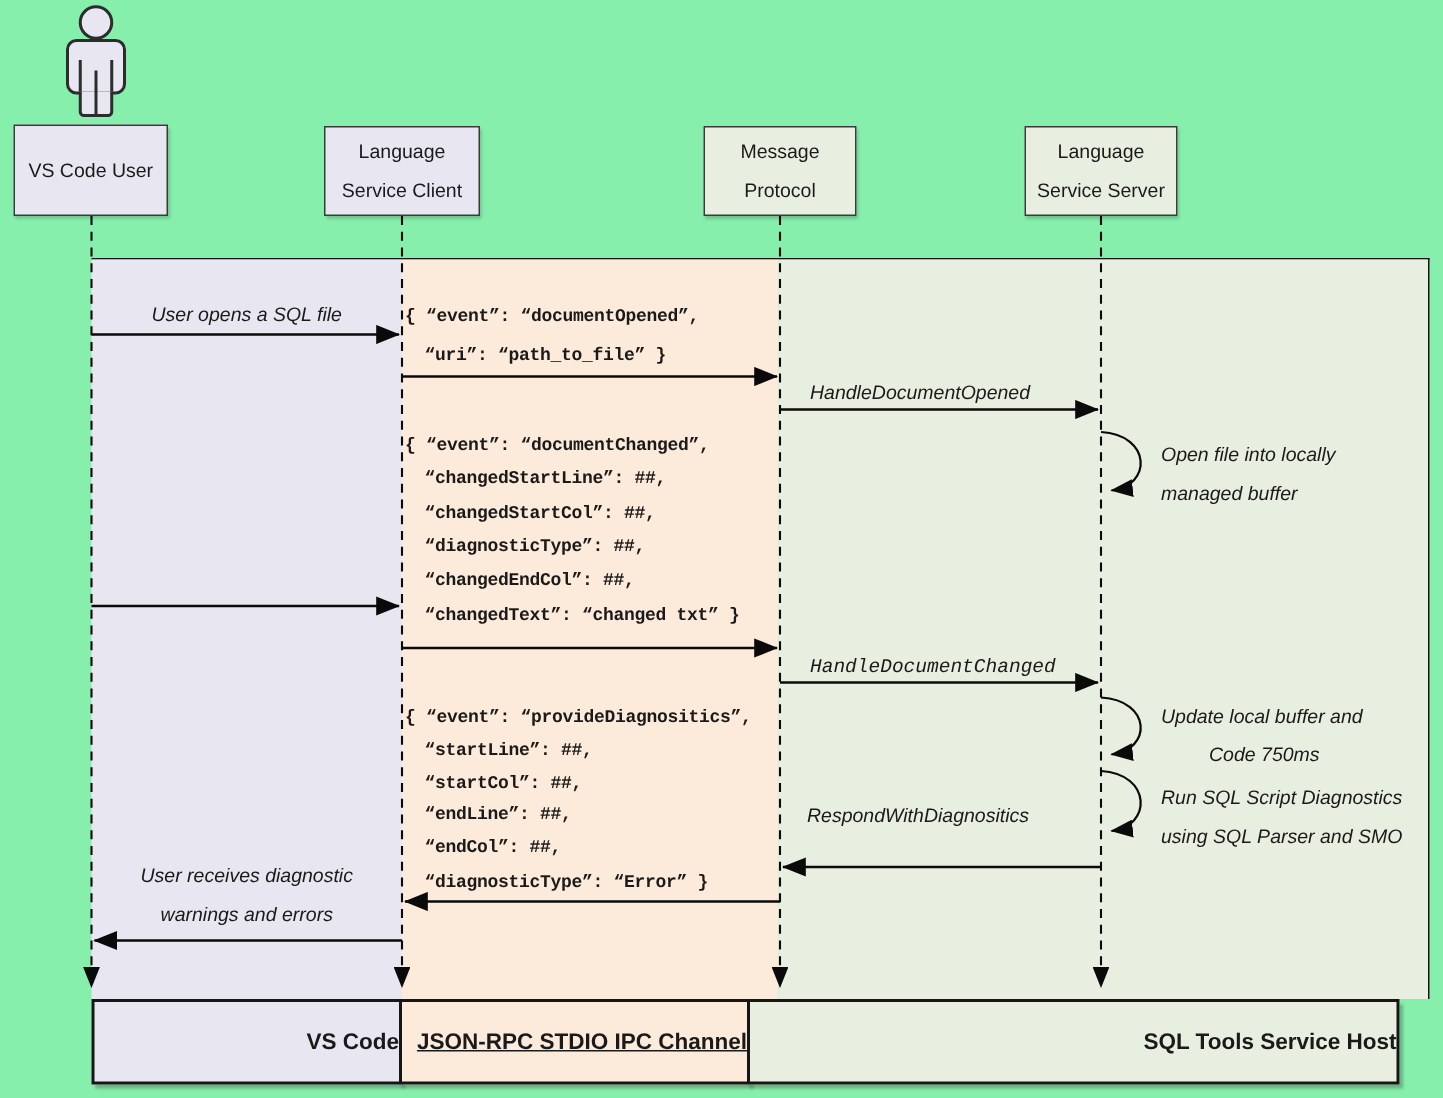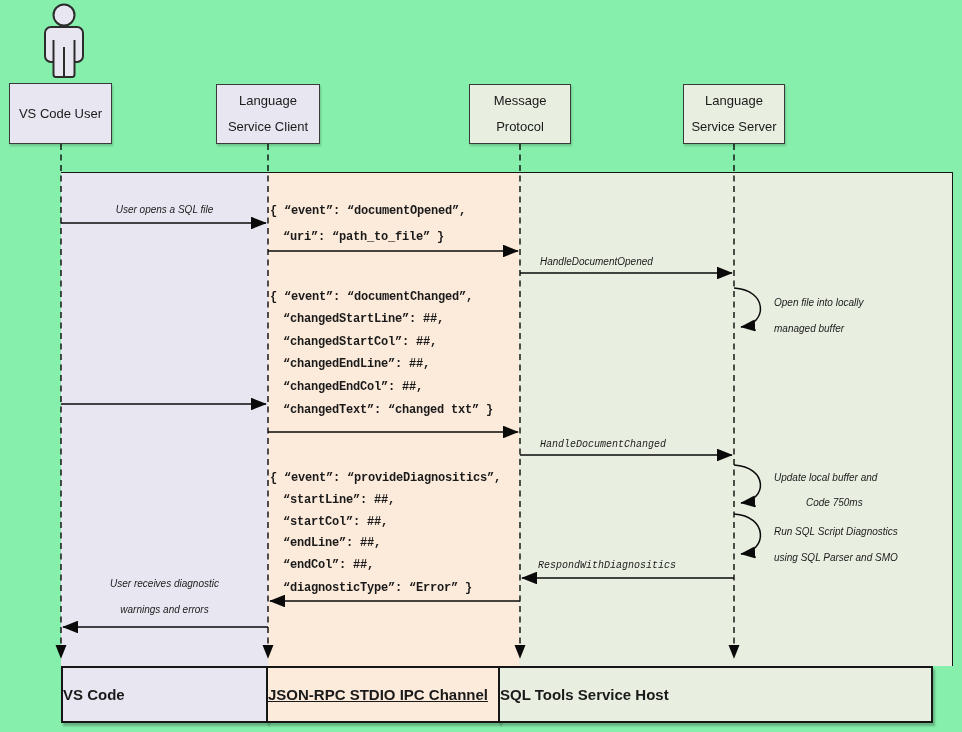--- a/index.html
+++ b/index.html
@@ -16,36 +16,36 @@
   .lane.host{width:433px;background:var(--lane-host);}
   
   .abox{position:absolute;box-sizing:border-box;border:1.6px solid #3a3a3a;
     display:flex;flex-direction:column;align-items:center;justify-content:center;
     font-size:13px;line-height:26px;text-align:center;z-index:3;
     box-shadow:1px 2px 2px rgba(0,0,0,0.18);}
   .abox.purple{background:var(--lane-user);}
   .abox.green{background:var(--lane-host);}
   
   .footer-row{position:absolute;left:61px;top:666px;height:57px;display:flex;z-index:3;}
-  .fbox{box-sizing:border-box;border:2px solid #161616;display:flex;align-items:center;justify-content:flex-start;
+  .fbox{box-sizing:border-box;border:2px solid #161616;display:flex;align-items:center;justify-content:flex-end;
     font-size:15px;font-weight:bold;box-shadow:2px 3px 2px rgba(0,0,0,0.25);}
   .fbox.user{width:207px;background:var(--lane-user);}
   .fbox.ipc{width:234px;background:var(--lane-ipc);margin-left:-2px;text-decoration:underline;}
   .fbox.host{width:435px;background:var(--lane-host);margin-left:-2px;}
   
   svg.layer{position:absolute;left:0;top:0;z-index:2;pointer-events:none;}
   .ln{stroke:var(--line,#000);stroke-width:1.6;fill:none;}
   .dash{stroke:var(--line,#000);stroke-width:1.4;fill:none;stroke-dasharray:6 4.5;}
   .loop{stroke:var(--line,#000);stroke-width:1.5;fill:none;}
   .arrhead{fill:var(--line,#000);}
   .person-fill{fill:var(--lane-user);stroke:#2c2c2c;stroke-width:2;}
   .person-line{stroke:#2c2c2c;stroke-width:2;fill:none;}
   
   .txt{position:absolute;height:16px;line-height:16px;white-space:nowrap;z-index:4;text-align:right;}
-  .lbl{font-style:italic;font-size:10px;}
+  .lbl{font-style:italic;font-size:13px;}
   .ctr{width:207px;left:61px;text-align:center;}
   .mono{font-family:"Liberation Mono",monospace;font-weight:700;font-size:12px;letter-spacing:-0.2px;}
 </style>
 </head>
 <body>
 
 <div class="stage">
 
   <div class="lanes">
     <div class="lane user"></div>
@@ -103,35 +103,35 @@
   <div class="abox green" style="left:683px;top:84px;width:102px;height:60px;">
     <span>Language</span>
     <span>Service Server</span>
   </div>
 
   <div class="txt lbl ctr" style="top:202px;">User opens a SQL file</div>
   <div class="txt lbl ctr" style="top:576px;">User receives diagnostic</div>
   <div class="txt lbl ctr" style="top:602px;">warnings and errors</div>
   <div class="txt lbl" style="left:540px;top:254px;">HandleDocumentOpened</div>
   <div class="txt lbl" style="left:540px;top:437px;font-family:Liberation Mono, monospace;">HandleDocumentChanged</div>
-  <div class="txt lbl" style="left:538px;top:558px;font-family:Liberation Mono, monospace;">RespondWithDiagnositics</div>
+  <div class="txt lbl" style="left:538px;top:536px;">RespondWithDiagnositics</div>
   <div class="txt lbl" style="left:774px;top:295px;">Open file into locally</div>
   <div class="txt lbl" style="left:774px;top:321px;">managed buffer</div>
   <div class="txt lbl" style="left:774px;top:470px;">Update local buffer and</div>
   <div class="txt lbl" style="left:806px;top:495px;">Code 750ms</div>
   <div class="txt lbl" style="left:774px;top:524px;">Run SQL Script Diagnostics</div>
   <div class="txt lbl" style="left:774px;top:550px;">using SQL Parser and SMO</div>
 
   <div class="txt mono" style="left:270px;top:203px;">{ “event”: “documentOpened”,</div>
   <div class="txt mono" style="left:283px;top:229px;">“uri”: “path_to_file” }</div>
 
   <div class="txt mono" style="left:270px;top:289px;">{ “event”: “documentChanged”,</div>
   <div class="txt mono" style="left:283px;top:311px;">“changedStartLine”: ##,</div>
   <div class="txt mono" style="left:283px;top:334px;">“changedStartCol”: ##,</div>
-  <div class="txt mono" style="left:283px;top:356px;">“changedEndLine”: ##,</div>
+  <div class="txt mono" style="left:283px;top:356px;">“diagnosticType”: ##,</div>
   <div class="txt mono" style="left:283px;top:379px;">“changedEndCol”: ##,</div>
   <div class="txt mono" style="left:283px;top:402px;">“changedText”: “changed txt” }</div>
 
   <div class="txt mono" style="left:270px;top:470px;">{ “event”: “provideDiagnositics”,</div>
   <div class="txt mono" style="left:283px;top:492px;">“startLine”: ##,</div>
   <div class="txt mono" style="left:283px;top:514px;">“startCol”: ##,</div>
   <div class="txt mono" style="left:283px;top:535px;">“endLine”: ##,</div>
   <div class="txt mono" style="left:283px;top:557px;">“endCol”: ##,</div>
   <div class="txt mono" style="left:283px;top:580px;">“diagnosticType”: “Error” }</div>
 

